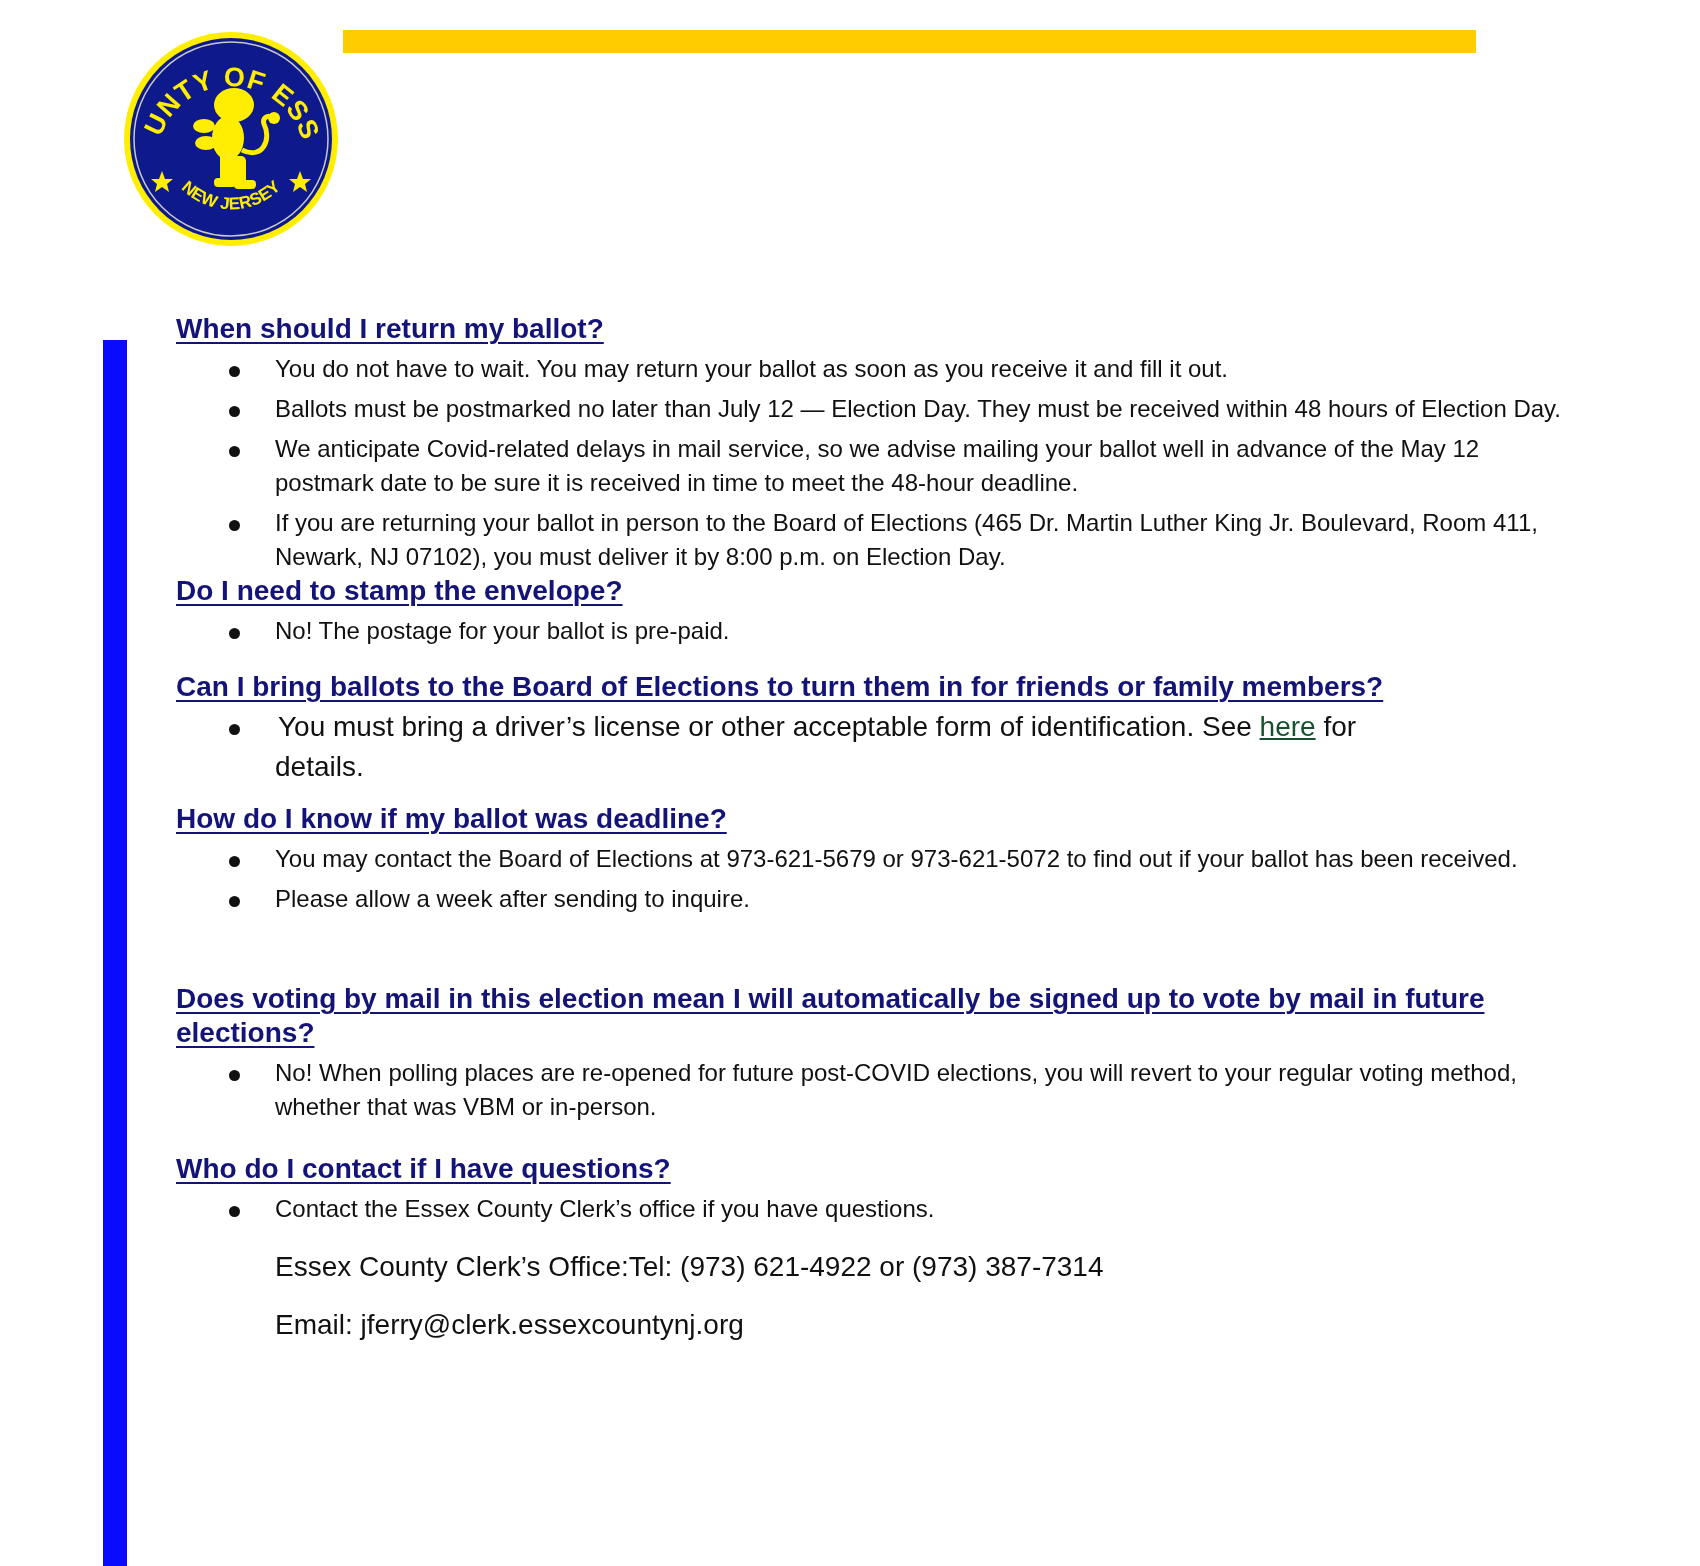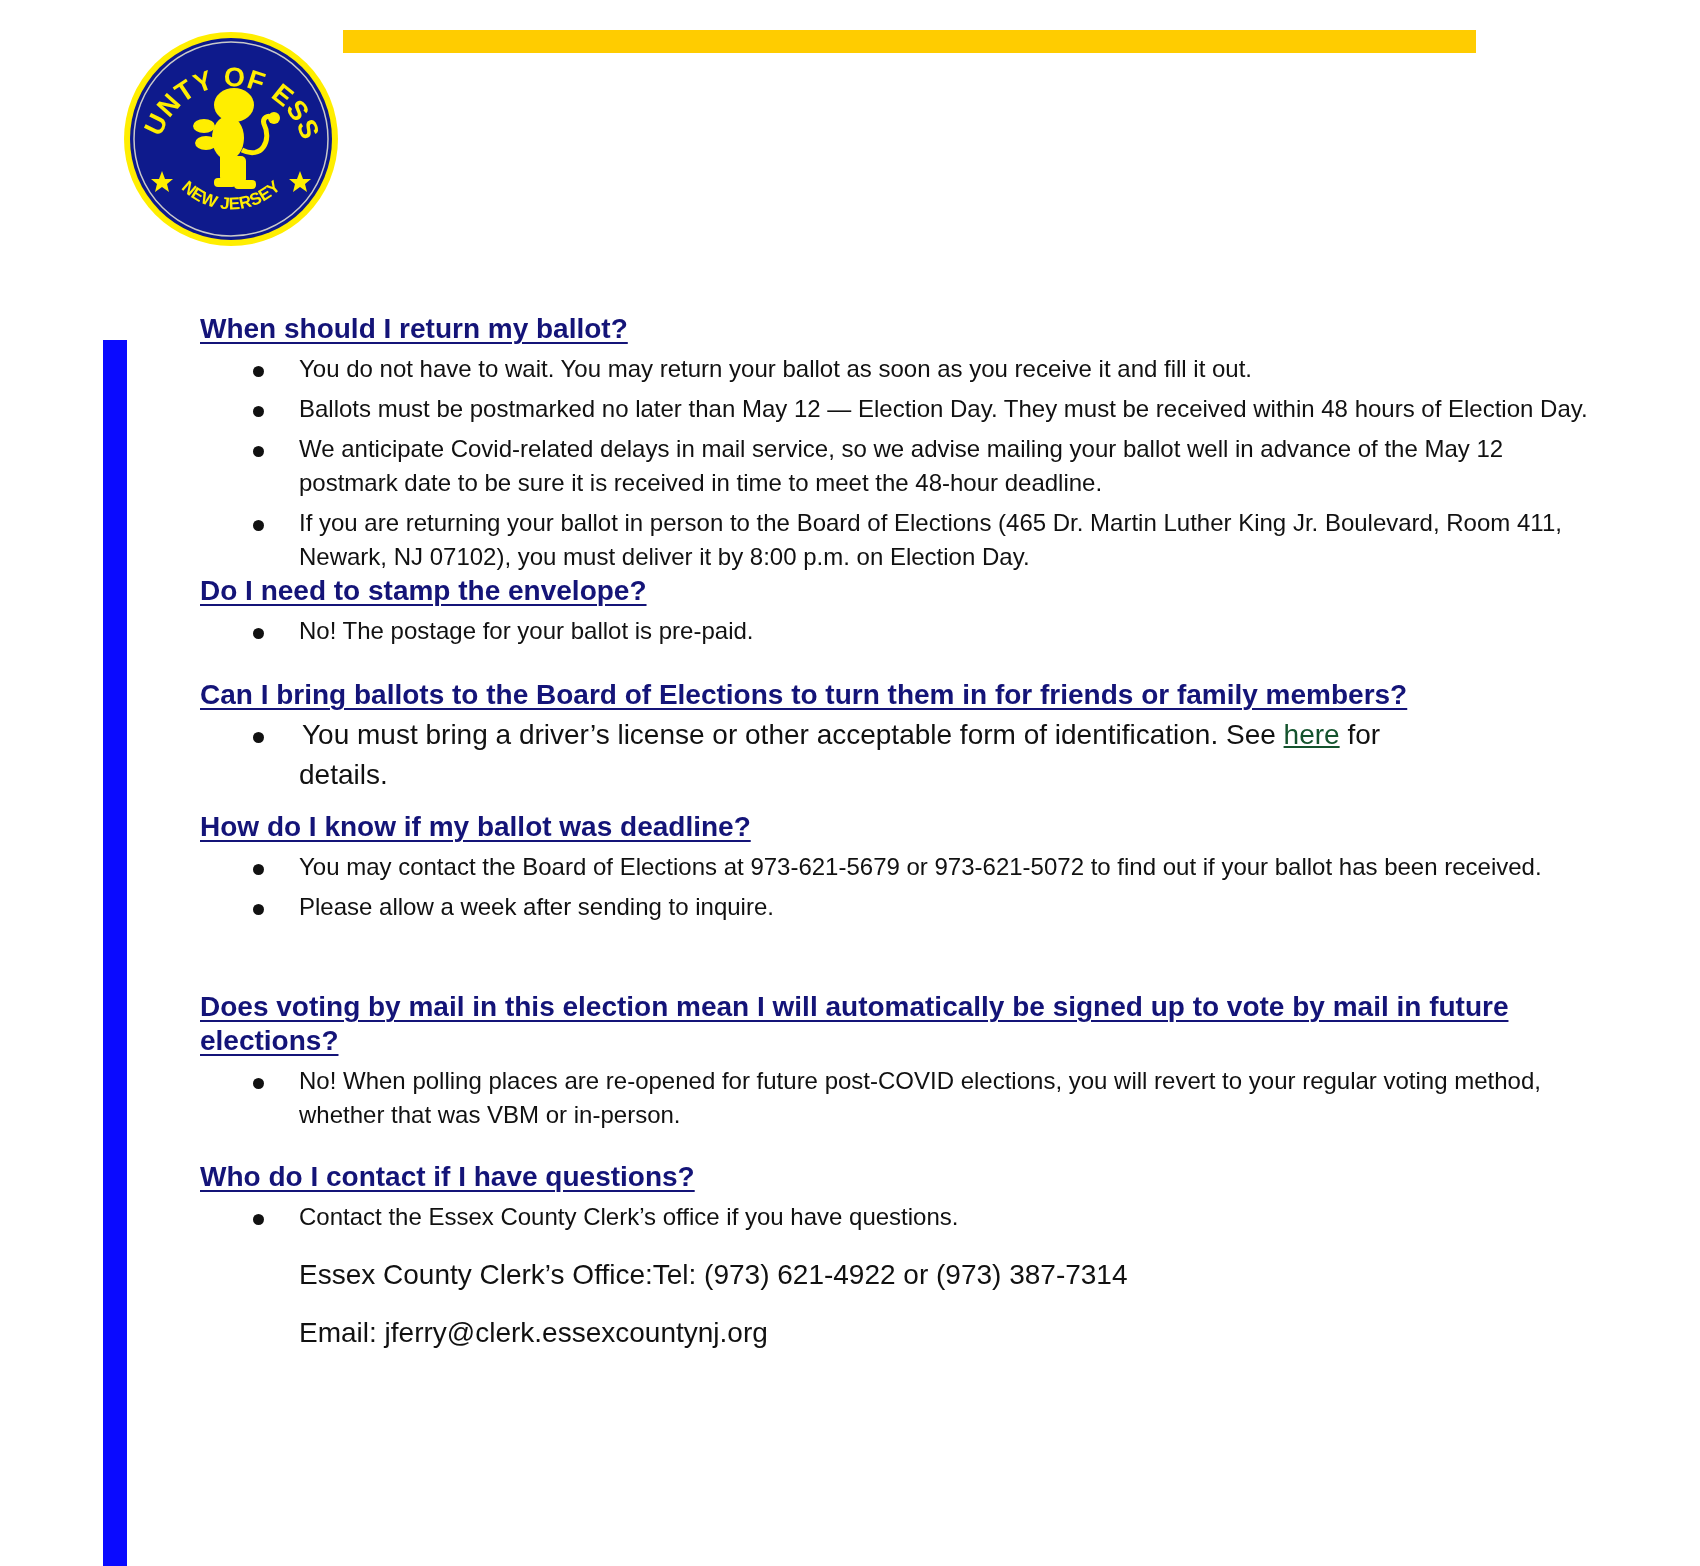--- a/index.html
+++ b/index.html
@@ -1,21 +1,21 @@
 <!DOCTYPE html>
 <html><head>
 <meta charset="utf-8">
 <style>
   html, body { margin: 0; padding: 0; background: #ffffff; }
   body { width: 1700px; height: 1566px; position: relative; overflow: hidden;
          font-family: "Liberation Sans", sans-serif; color: #111111; }
   .logo { position: absolute; left: 122px; top: 30px; width: 218px; height: 218px; }
   .top-bar { position: absolute; left: 343px; top: 30px; width: 1133px; height: 23px; background: #ffcc00; }
   .side-bar { position: absolute; left: 103px; top: 340px; width: 24px; height: 1226px; background: #0a0aff; }
-  .content { position: absolute; left: 200px; top: 312px; width: 1400px; }
+  .content { position: absolute; left: 176px; top: 312px; width: 1400px; }
   .faq-heading { font-weight: bold; font-size: 28px; color: #141478; text-decoration: underline;
                  text-decoration-thickness: 2px; text-underline-offset: 4px; line-height: 34px; margin: 0; }
   ul.faq-list { list-style: none; margin: 0; padding: 0; }
   ul.faq-list li { position: relative; padding-left: 99px; font-size: 24px; line-height: 34px; margin: 6px 0 6px 0; }
   .bullet { position: absolute; left: 53px; top: 14px; width: 11px; height: 11px; border-radius: 50%; background: #111; }
   .link-here { color: #14532d; text-decoration: underline; cursor: pointer; }
   .extra-line { display: block; padding-left: 99px; font-size: 28px; line-height: 34px; }
 </style>
 </head>
 <body>
@@ -56,34 +56,34 @@
 
 <div class="top-bar"></div>
 <div class="side-bar"></div>
 
 <div class="content">
 
   <section>
     <h2 class="faq-heading">When should I return my ballot?</h2>
     <ul class="faq-list">
       <li><span class="bullet"></span><span>You do not have to wait. You may return your ballot as soon as you receive it and fill it out.</span></li>
-      <li><span class="bullet"></span><span>Ballots must be postmarked no later than May 12 — Election Day. They must be received within 48 hours of Election Day.</span></li>
+      <li><span class="bullet"></span><span>Ballots must be postmarked no later than July 12 — Election Day. They must be received within 48 hours of Election Day.</span></li>
       <li><span class="bullet"></span><span>We anticipate Covid-related delays in mail service, so we advise mailing your ballot well in advance of the May 12 postmark date to be sure it is received in time to meet the 48-hour deadline.</span></li>
       <li style="margin-bottom:0"><span class="bullet"></span><span>If you are returning your ballot in person to the Board of Elections (465 Dr. Martin Luther King Jr. Boulevard, Room 411, Newark, NJ 07102), you must deliver it by 8:00 p.m. on Election Day.</span></li>
     </ul>
   </section>
 
   <section>
     <h2 class="faq-heading">Do I need to stamp the envelope?</h2>
     <ul class="faq-list">
       <li><span class="bullet"></span><span>No! The postage for your ballot is pre-paid.</span></li>
     </ul>
   </section>
 
-  <section style="margin-top:30px">
+  <section style="margin-top:22px">
     <h2 class="faq-heading">Can I bring ballots to the Board of Elections to turn them in for friends or family members?</h2>
     <ul class="faq-list">
       <li style="margin-bottom:0"><span class="bullet"></span></li>
     </ul>
     <div class="extra-line" style="padding-left:102px">
       <span>You must bring a driver’s license or other acceptable form of identification. See </span><a class="link-here">here</a><span> for</span>
     </div>
     <div class="extra-line" style="margin-top:6px">details.</div>
   </section>
 

